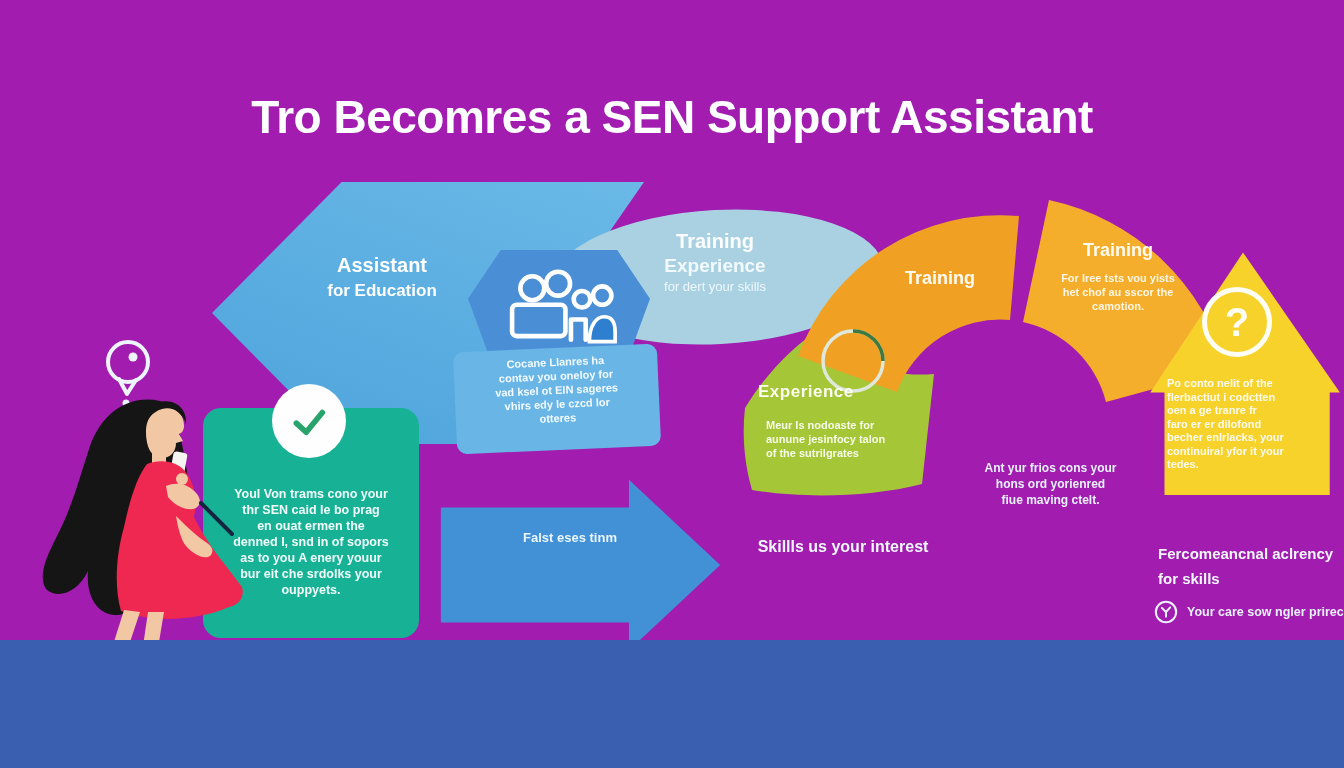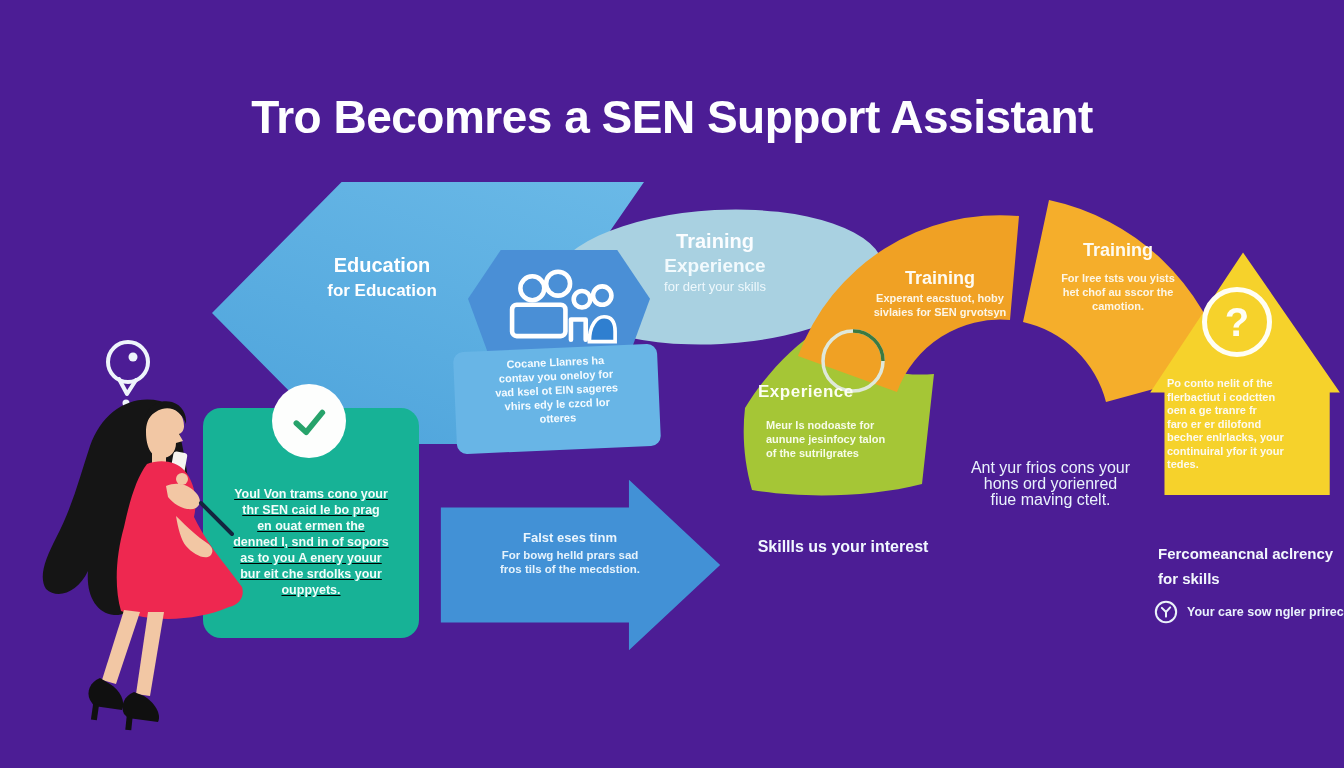--- a/index.html
+++ b/index.html
@@ -1,16 +1,16 @@
 <!DOCTYPE html>
 <html><head>
 <meta charset="utf-8">
 <style>
   html,body{margin:0;padding:0;background:#3a5fb0;}
-  #stage{position:relative;width:1344px;height:768px;overflow:hidden;background:#4c1d95;
+  #stage{position:relative;width:1344px;height:640px;overflow:hidden;background:#a21caf;
          font-family:"Liberation Sans",sans-serif;}
   .abs{position:absolute;}
   .txt{color:#ffffff;font-weight:700;}
   .center{text-align:center;}
 
   #title{left:0;top:90px;width:1344px;text-align:center;font-size:46px;font-weight:800;
          color:#fdfeff;letter-spacing:-0.5px;}
 
   
   #edu-arrow{left:212px;top:182px;width:432px;height:262px;z-index:1;
@@ -34,21 +34,21 @@
     clip-path:polygon(18% 0%,82% 0%,100% 38%,84% 100%,16% 100%,0% 38%);
     display:flex;align-items:center;justify-content:center;}
   #team-panel{left:455px;top:348px;width:204px;height:102px;background:#68b5e6;
     border-radius:10px;transform:rotate(-2.5deg);z-index:5;padding-top:7px;box-sizing:border-box;}
   #team-panel div{font-size:11px;line-height:14px;color:#f4fbff;font-weight:700;text-align:center;}
 
   
   #teal-box{left:203px;top:408px;width:216px;height:230px;border-radius:18px;background:#17b296;z-index:3;}
   #check-circle{left:272px;top:384px;width:74px;height:74px;border-radius:50%;background:#fdfefd;z-index:4;
     display:flex;align-items:center;justify-content:center;}
-  #teal-text{left:208px;top:486px;width:206px;z-index:4;text-decoration:underline;}
+  #teal-text{left:208px;top:486px;width:206px;z-index:4;}
   #teal-text div{font-size:12.5px;line-height:16px;color:#f2fdfa;font-weight:700;text-align:center;}
 
   
   #proc-arrow{left:438px;top:478px;width:285px;height:174px;background:#4291d6;z-index:3;
     -webkit-clip-path:polygon(1% 17%,67% 17%,67% 1%,99% 50%,67% 99%,67% 83%,1% 83%);
     clip-path:polygon(1% 17%,67% 17%,67% 1%,99% 50%,67% 99%,67% 83%,1% 83%);}
   #proc-text{left:450px;top:530px;width:240px;z-index:4;}
   #proc-text .h{font-size:13px;color:#eaf5fd;}
   #proc-text .b{font-size:11.5px;line-height:14px;color:#e6f3fc;margin-top:3px;}
 
@@ -74,39 +74,39 @@
     -webkit-clip-path:polygon(50.5% 3%,98% 59%,93% 59%,93% 100%,12% 100%,12% 59%,5% 59%);
     clip-path:polygon(50.5% 3%,98% 59%,93% 59%,93% 100%,12% 100%,12% 59%,5% 59%);}
   #q-circle{left:1202px;top:287px;width:60px;height:60px;border:5px solid #fffef4;border-radius:50%;
     z-index:5;display:flex;align-items:center;justify-content:center;
     font-size:40px;font-weight:800;color:#fffef4;}
   #goal-text{left:1167px;top:377px;width:158px;z-index:5;}
   #goal-text div{font-size:11px;line-height:13.5px;color:#fdfaef;font-weight:700;text-align:left;}
 
   #skills-caption{left:728px;top:538px;width:230px;font-size:16px;z-index:4;color:#f0f7ff;}
   #mid-note{left:938px;top:460px;width:225px;z-index:4;}
-  #mid-note div{font-size:16px;line-height:16px;color:#e9f2fc;font-weight:400;text-align:center;}
+  #mid-note div{font-size:12px;line-height:16px;color:#e9f2fc;font-weight:700;text-align:center;}
 
   #footer-1{left:1158px;top:545px;font-size:15px;z-index:4;color:#f2f7fd;}
   #footer-2{left:1158px;top:570px;font-size:15px;z-index:4;color:#f2f7fd;}
   #footer-row{left:1154px;top:600px;z-index:4;display:flex;align-items:center;gap:9px;}
   #footer-row .note{font-size:12.5px;color:#e9f2fc;font-weight:700;}
 
   #woman{left:40px;top:330px;width:290px;height:410px;z-index:6;}
 </style>
 </head>
 <body>
 
 <div id="stage">
 
   <div id="title" class="abs">Tro Becomres a SEN Support Assistant</div>
 
   <div id="edu-arrow" class="abs"></div>
   <div id="edu-text" class="abs txt center">
-    <div class="l1">Education</div>
+    <div class="l1">Assistant</div>
     <div class="l2">for Education</div>
   </div>
 
   <div id="bubble" class="abs"></div>
   <div id="bubble-text" class="abs txt center">
     <div class="h">Training</div>
     <div class="s">Experience</div>
     <div class="c">for dert your skills</div>
   </div>
 
@@ -119,24 +119,20 @@
     <path fill="#f5ae2b" d="M1049 200 A235 235 0 0 1 1227 369 L1106 402 A110 110 0 0 0 1023 322 Z"></path>
   </svg>
 
   <svg id="ring" class="abs" viewBox="0 0 70 70">
     <circle cx="35" cy="35" r="30" stroke="#dfe8da" stroke-width="3.5" fill="none"></circle>
     <path d="M35 5 A30 30 0 0 1 65 35" stroke="#3c7a41" stroke-width="3.5" fill="none"></path>
   </svg>
 
   <div id="train-left-text" class="abs txt center">
     <div class="h">Training</div>
-    <div class="b">
-      <div>Experant eacstuot, hoby</div>
-      <div>sivlaies for SEN grvotsyn</div>
-    </div>
   </div>
 
   <div id="train-right-text" class="abs txt center">
     <div class="h">Training</div>
     <div class="b">
       <div>For lree tsts vou yists</div>
       <div>het chof au sscor the</div>
       <div>camotion.</div>
     </div>
   </div>
@@ -183,24 +179,20 @@
     <div>en ouat ermen the</div>
     <div>denned I, snd in of sopors</div>
     <div>as to you A enery youur</div>
     <div>bur eit che srdolks your</div>
     <div>ouppyets.</div>
   </div>
 
   <div id="proc-arrow" class="abs"></div>
   <div id="proc-text" class="abs txt center">
     <div class="h">Falst eses tinm</div>
-    <div class="b">
-      <div>For bowg helld prars sad</div>
-      <div>fros tils of the mecdstion.</div>
-    </div>
   </div>
 
   <div id="goal-arrow" class="abs"></div>
   <div id="q-circle" class="abs">
     <span>?</span>
   </div>
   <div id="skills-caption" class="abs txt center">Skillls us your interest</div>
 
   <div id="goal-text" class="abs">
     <div>Po conto nelit of the</div>

